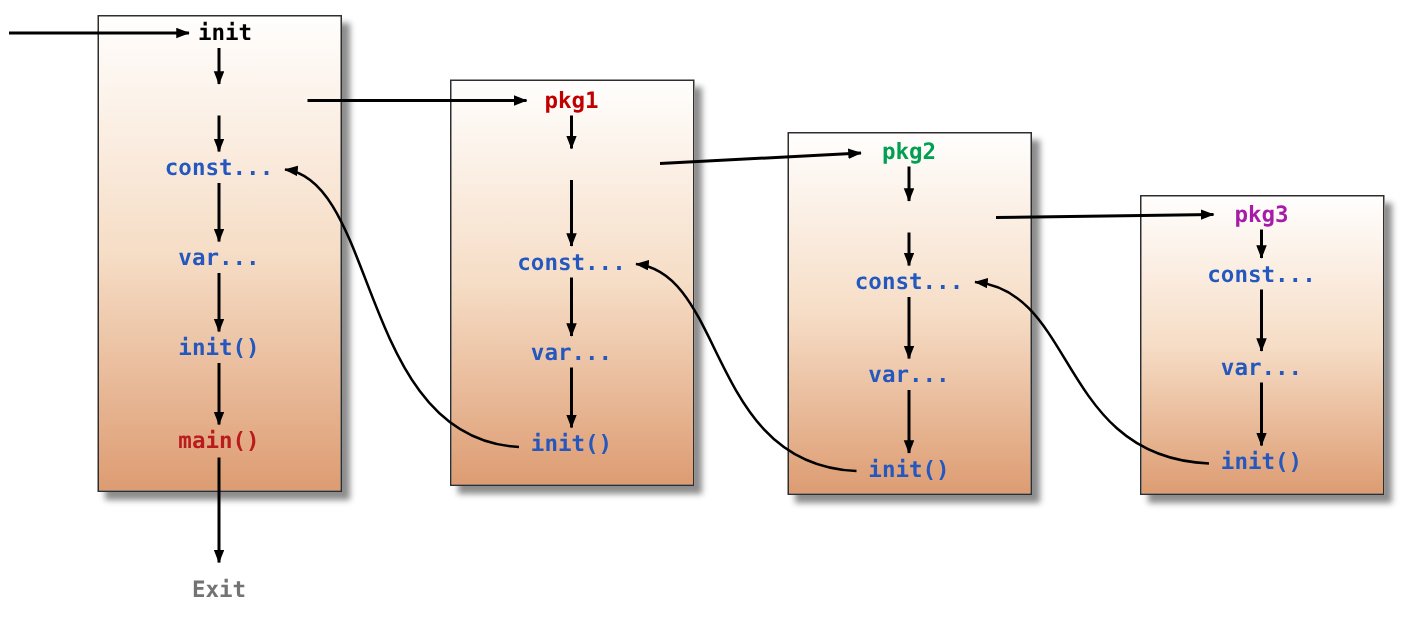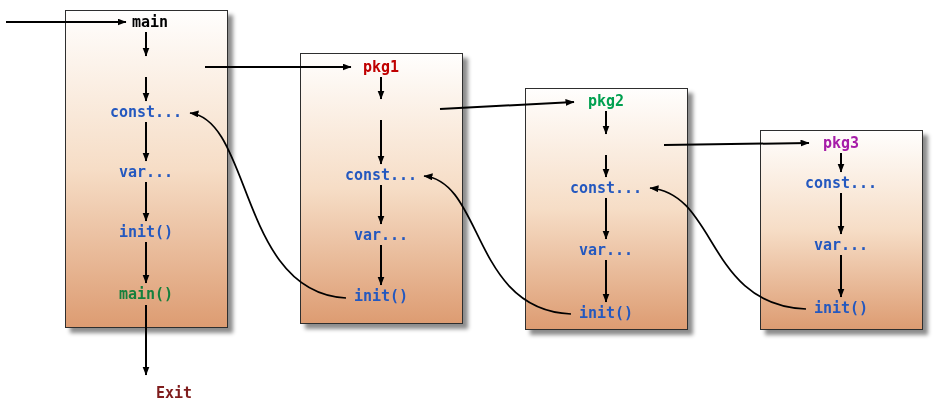--- a/index.html
+++ b/index.html
@@ -67,26 +67,26 @@
 
     <line class="arrow" x1="841" y1="153" x2="841" y2="172" marker-end="url(#ah)"></line>
     <line class="arrow" x1="841" y1="193" x2="841" y2="234" marker-end="url(#ah)"></line>
     <line class="arrow" x1="841" y1="255" x2="841" y2="297" marker-end="url(#ah)"></line>
 
     <path class="curve" d="M 346 298 C 240 293, 252 120, 190 113" marker-end="url(#ah)"></path>
     <path class="curve" d="M 571 314 C 472 310, 484 182, 424 176" marker-end="url(#ah)"></path>
     <path class="curve" d="M 806 309 C 706 305, 718 194, 650 188" marker-end="url(#ah)"></path>
   </svg>
 
-  <div class="label" style="left: 150px; top: 22px; color: rgb(0, 0, 0);">main</div>
+  <div class="label" style="left: 150px; top: 22px; color: rgb(0, 0, 0);">init</div>
   <div class="label" style="left: 146px; top: 112px; color: rgb(36, 88, 191);">const...</div>
   <div class="label" style="left: 146px; top: 172px; color: rgb(36, 88, 191);">var...</div>
   <div class="label" style="left: 146px; top: 232px; color: rgb(36, 88, 191);">init()</div>
-  <div class="label" style="left: 146px; top: 294px; color: #15803d;">main()</div>
-  <div class="label" style="left: 146px; top: 393px; color: #7f1d1d; margin-left: 28px;">Exit</div>
+  <div class="label" style="left: 146px; top: 294px; color: #b91c1c;">main()</div>
+  <div class="label" style="left: 146px; top: 393px; color: #737373;">Exit</div>
 
   <div class="label" style="left: 381px; top: 67px; color: rgb(192, 0, 0);">pkg1</div>
   <div class="label" style="left: 381px; top: 175px; color: rgb(36, 88, 191);">const...</div>
   <div class="label" style="left: 381px; top: 235px; color: rgb(36, 88, 191);">var...</div>
   <div class="label" style="left: 381px; top: 296px; color: rgb(36, 88, 191);">init()</div>
 
   <div class="label" style="left: 606px; top: 101px; color: rgb(0, 160, 80);">pkg2</div>
   <div class="label" style="left: 606px; top: 188px; color: rgb(36, 88, 191);">const...</div>
   <div class="label" style="left: 606px; top: 250px; color: rgb(36, 88, 191);">var...</div>
   <div class="label" style="left: 606px; top: 313px; color: rgb(36, 88, 191);">init()</div>

